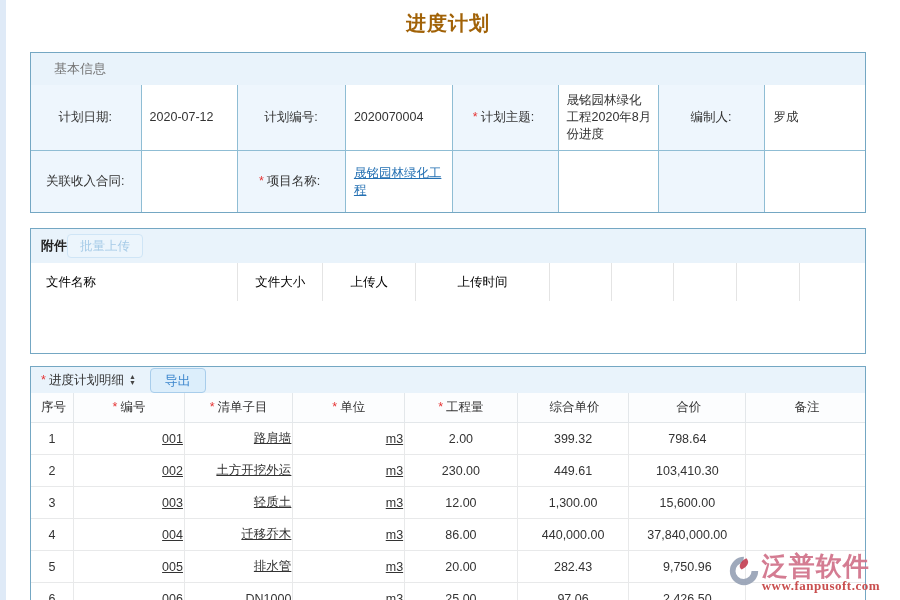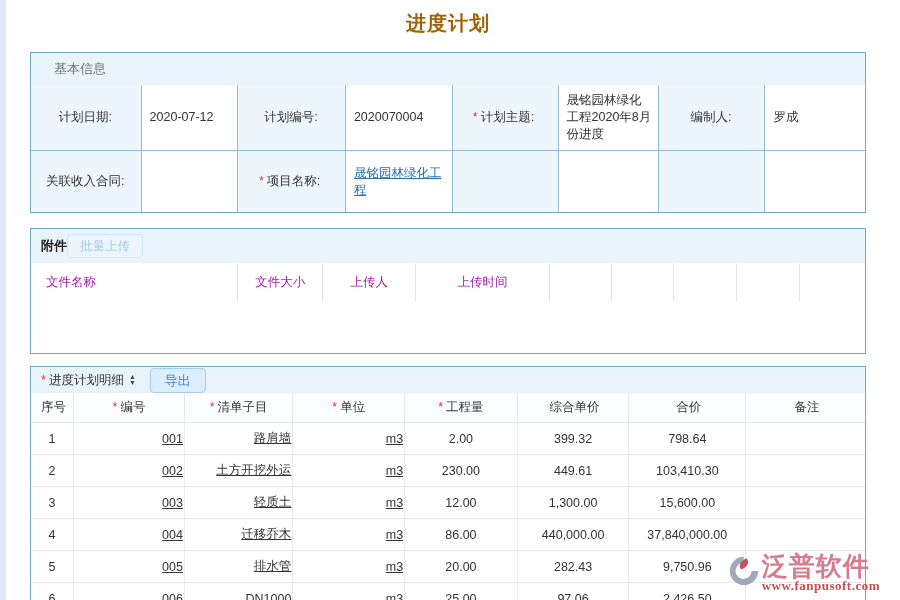--- a/index.html
+++ b/index.html
@@ -34,21 +34,21 @@
   .req{color:#e53333;margin-right:3px;font-weight:normal;}
   a.link{color:#2470b3;text-decoration:underline;cursor:pointer;}
 
   
   .btn{display:inline-block;border-radius:4px;line-height:1;cursor:pointer;}
   .btn-muted{background:#ecf5fc;border:1px solid #cfe5f6;color:#a6cbe7;padding:5px 12px;font-size:12.5px;}
   .btn-primary{background:#dceefb;border:1px solid #a8cdeb;color:#3b86cd;padding:5px 14px;font-size:13px;margin-left:14px;}
 
   
   .att-table{width:100%;border-collapse:collapse;table-layout:fixed;border-style:hidden;}
-  .att-table td{border:1px solid #e4e4e4;height:36px;text-align:center;color:#a21caf;background:#fff;}
+  .att-table td{border:1px solid #e4e4e4;height:36px;text-align:center;color:#000000;background:#fff;}
   .att-table td:first-child{text-align:left;padding-left:15px;}
   .att-body{height:52px;background:#fff;}
 
   
   .sorter{display:inline-flex;flex-direction:column;margin-left:5px;cursor:pointer;}
   .sorter span{font-size:7px;line-height:6px;color:#444;}
   .detail-table{width:100%;border-collapse:collapse;table-layout:fixed;border-style:hidden;}
   .detail-table th{background:#fcfdfe;border:1px solid #e3e7ea;height:27px;font-weight:normal;color:#333;text-align:center;}
   .detail-table td{border:1px solid #e8e9ea;height:29px;background:#fff;color:#333;}
   .detail-table td.c{text-align:center;}

